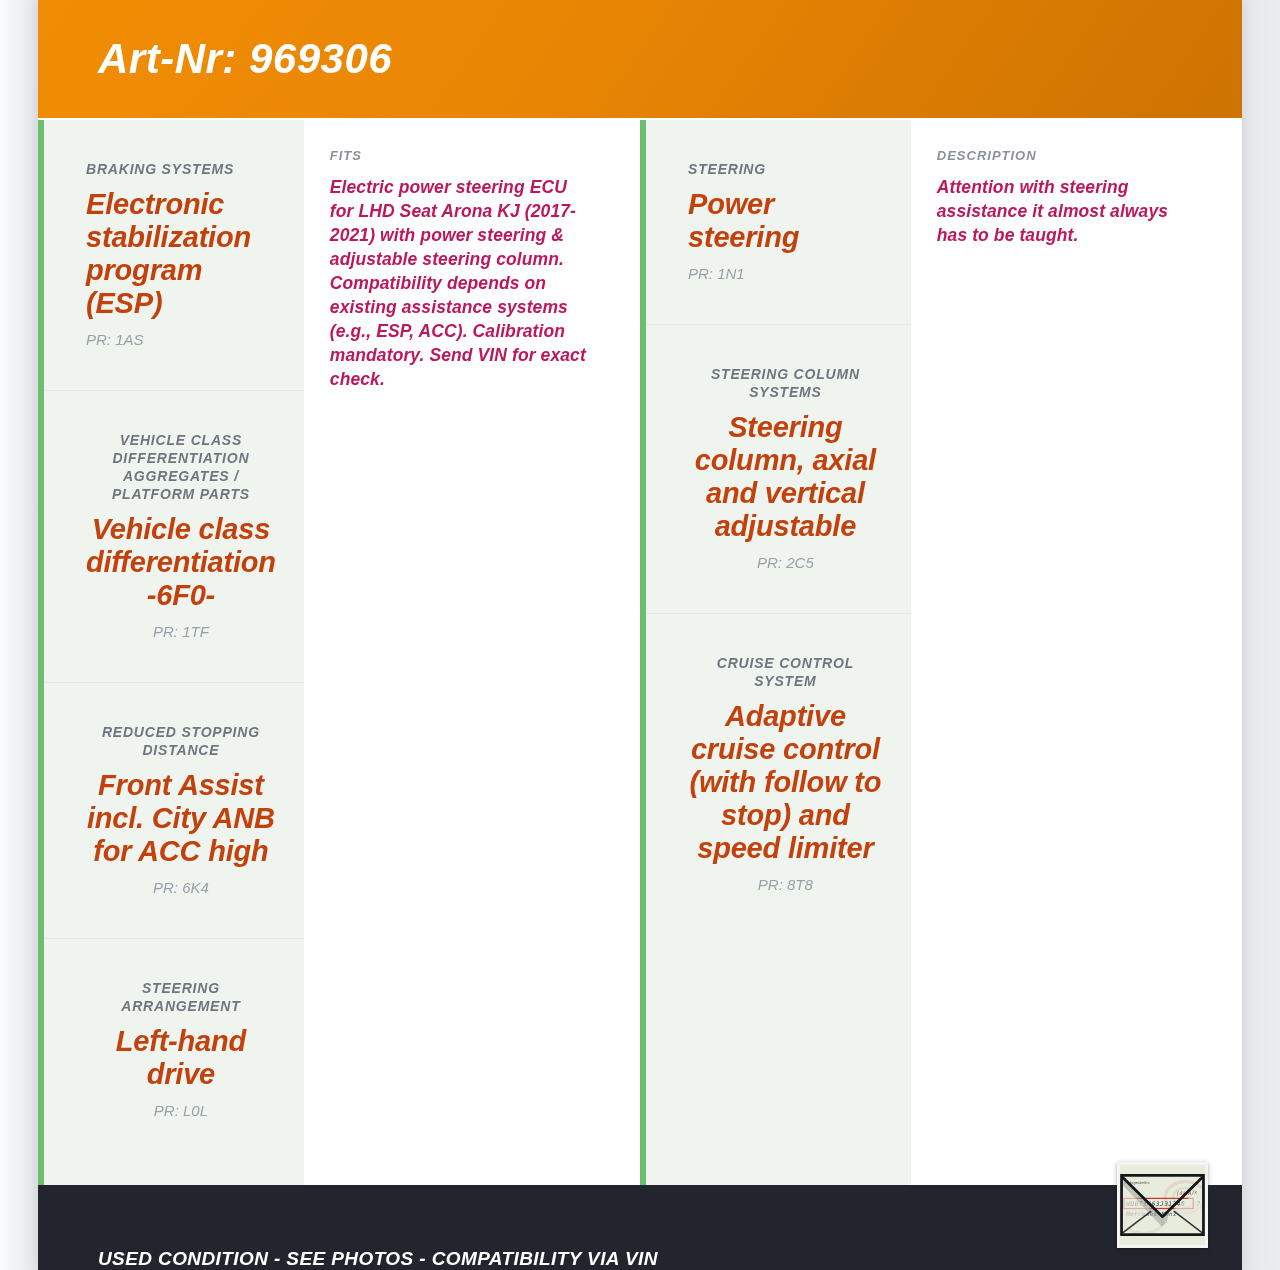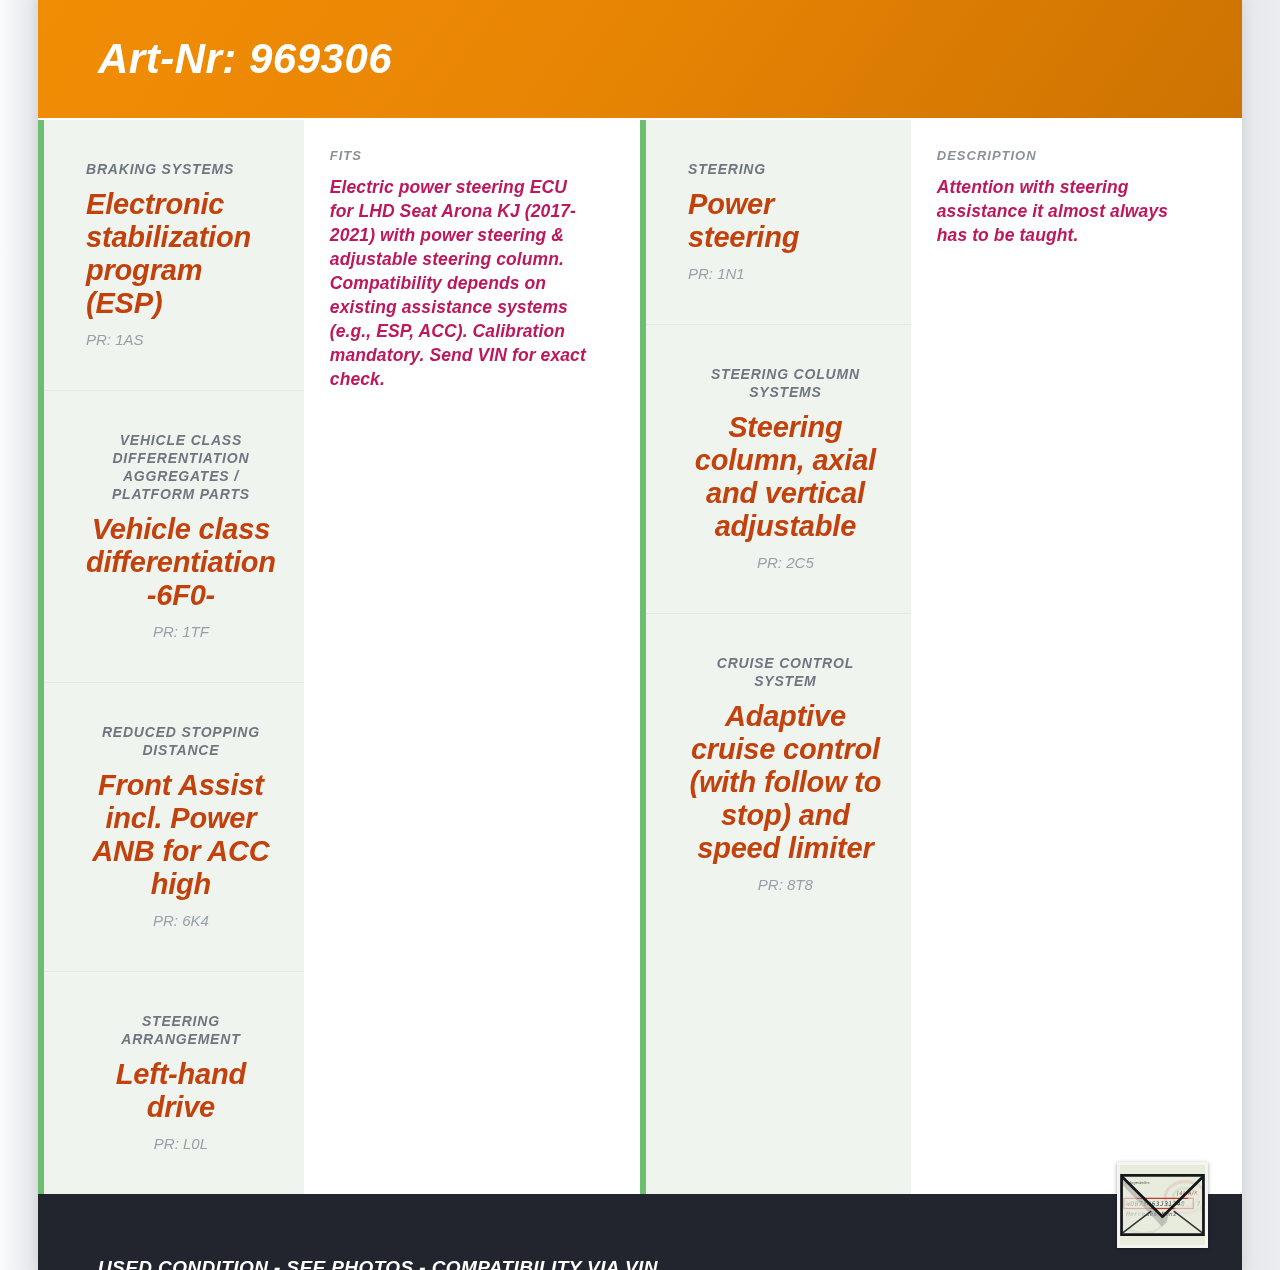--- a/index.html
+++ b/index.html
@@ -112,21 +112,21 @@
           <div class="title">Electronic stabilization program (ESP)</div>
           <div class="pr">PR: 1AS</div>
         </div>
         <div class="card">
           <div class="category">VEHICLE CLASS DIFFERENTIATION AGGREGATES / PLATFORM PARTS</div>
           <div class="title">Vehicle class differentiation -6F0-</div>
           <div class="pr">PR: 1TF</div>
         </div>
         <div class="card">
           <div class="category">REDUCED STOPPING DISTANCE</div>
-          <div class="title">Front Assist incl. Power ANB for ACC high</div>
+          <div class="title">Front Assist incl. City ANB for ACC high</div>
           <div class="pr">PR: 6K4</div>
         </div>
         <div class="card">
           <div class="category">STEERING ARRANGEMENT</div>
           <div class="title">Left-hand drive</div>
           <div class="pr">PR: L0L</div>
         </div>
       </div>
       <div class="note-section">
         <div class="note-label">FITS</div>

